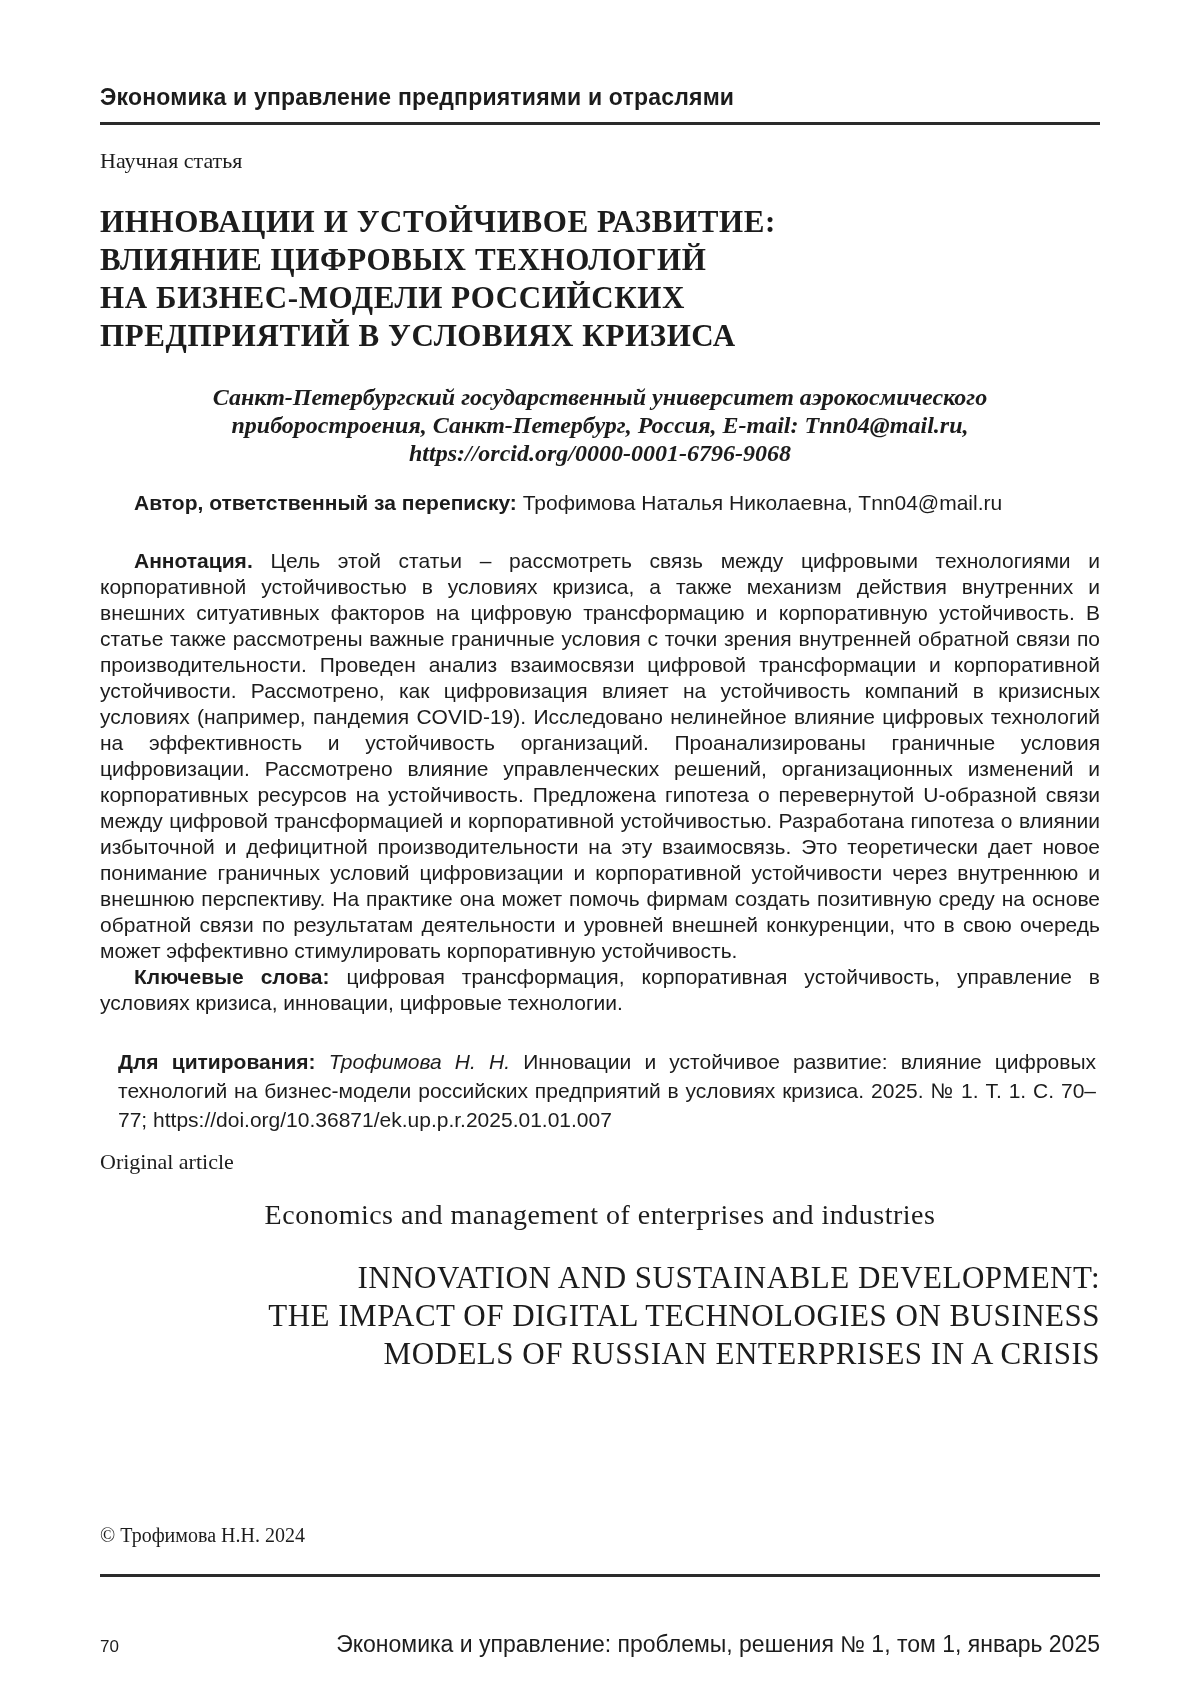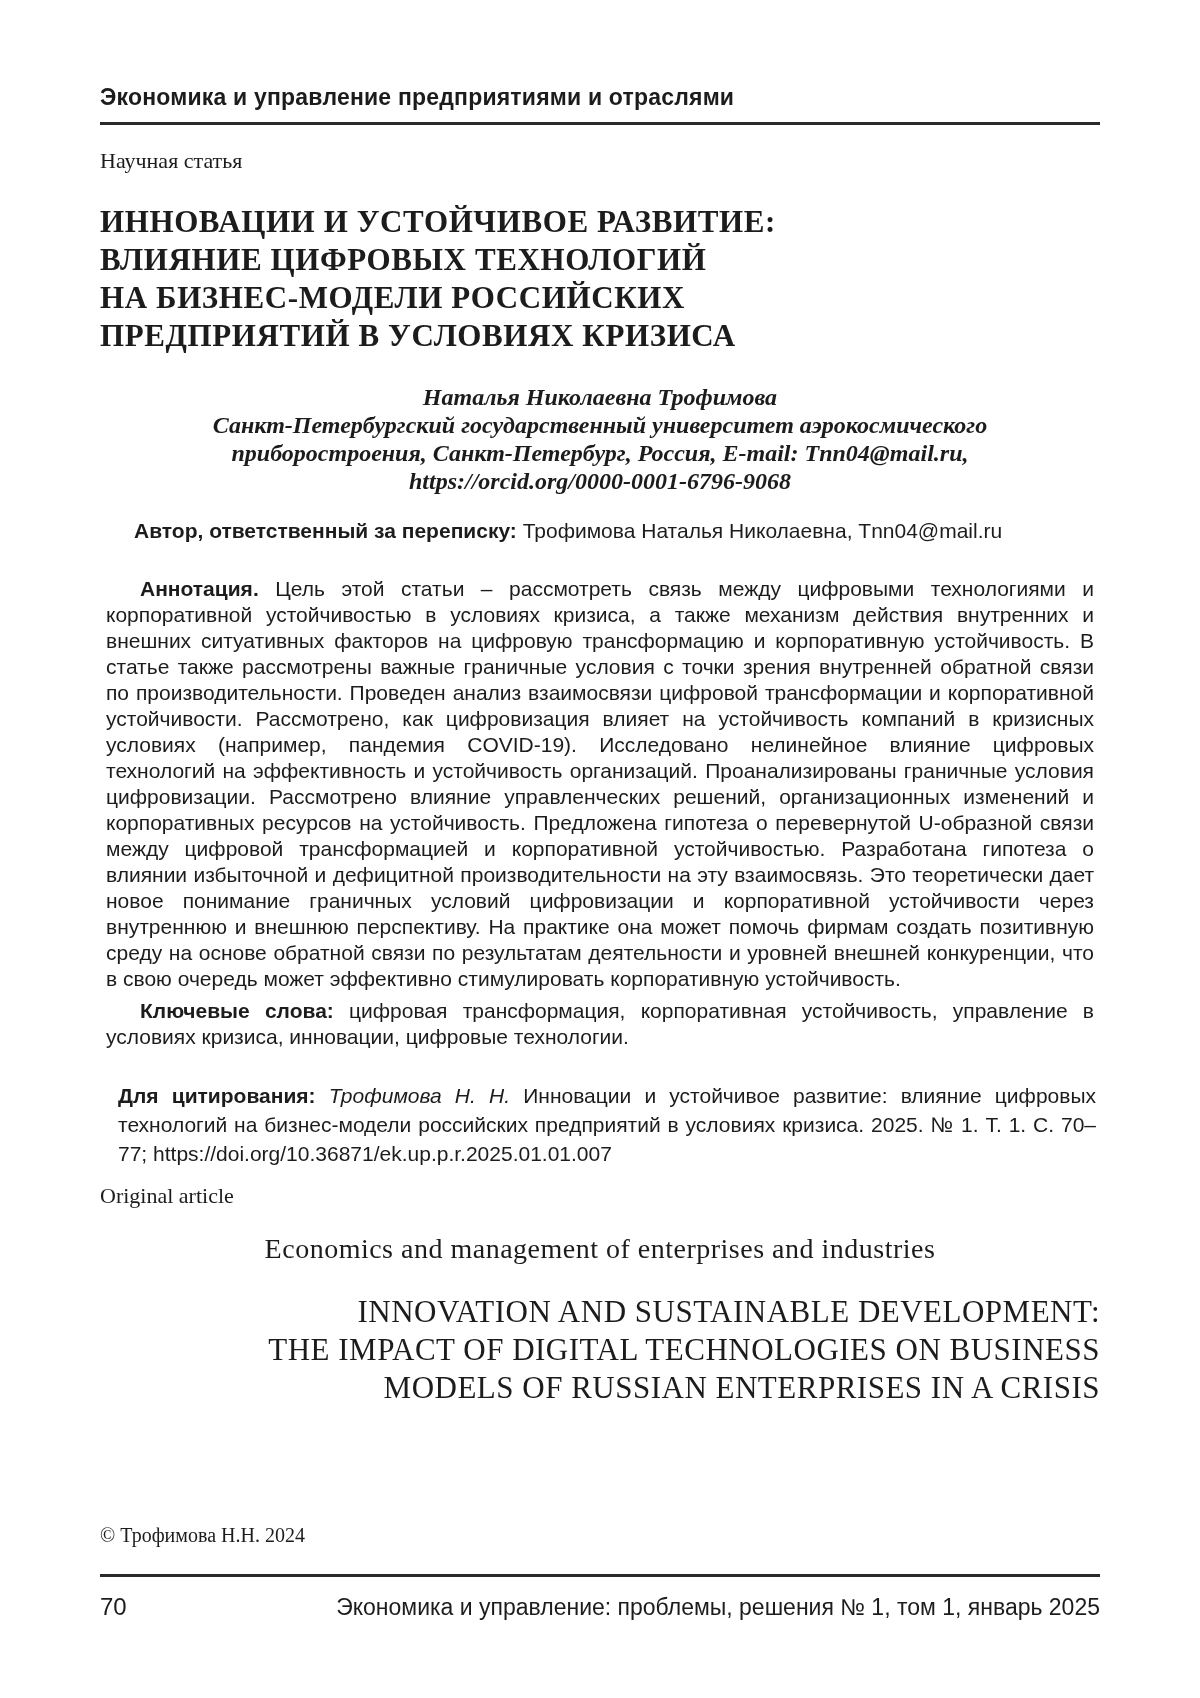--- a/index.html
+++ b/index.html
@@ -56,21 +56,21 @@
     line-height: 28px;
   }
   .correspondence {
     margin-top: 22px;
     font-size: 21px;
     line-height: 27px;
     text-indent: 34px;
   }
   .correspondence .lbl { font-weight: bold; }
   .par {
-    margin: 6px;
+    margin: 0;
     font-size: 21px;
     line-height: 26px;
     text-align: justify;
     text-indent: 34px;
     hyphens: auto;
     -webkit-hyphens: auto;
   }
   .par .lbl { font-weight: bold; }
   .abstract { margin-top: 32px; }
   .citation {
@@ -122,21 +122,21 @@
     position: absolute;
     left: 100px;
     right: 100px;
     top: 1593px;
     display: flex;
     justify-content: space-between;
     align-items: baseline;
     font-size: 23px;
     line-height: 28px;
   }
-  .pageno { font-size: 24px; }
+  .pageno { font-size: 17px; margin-top: 40px; }
 </style>
 </head>
 <body>
 
 <div class="page">
   <div class="content">
 
     <div class="running-head">Экономика и управление предприятиями и отраслями</div>
     <div class="rule top-rule"></div>
 
@@ -145,21 +145,20 @@
     </div>
 
     <h1 class="title-ru">
       <span>ИННОВАЦИИ И УСТОЙЧИВОЕ РАЗВИТИЕ:</span><br>
       <span>ВЛИЯНИЕ ЦИФРОВЫХ ТЕХНОЛОГИЙ</span><br>
       <span>НА БИЗНЕС-МОДЕЛИ РОССИЙСКИХ</span><br>
       <span>ПРЕДПРИЯТИЙ В УСЛОВИЯХ КРИЗИСА</span>
     </h1>
 
     <div class="author-block">
-      <div>Наталья Николаевна Трофимова</div>
       <div>Санкт-Петербургский государственный университет аэрокосмического</div>
       <div>приборостроения, Санкт-Петербург, Россия, E-mail: Tnn04@mail.ru,</div>
       <div>https://orcid.org/0000-0001-6796-9068</div>
     </div>
 
     <div class="correspondence">
       <span class="lbl">Автор, ответственный за переписку: </span><span>Трофимова Наталья Николаевна, Tnn04@mail.ru</span>
     </div>
 
     <p class="par abstract">

